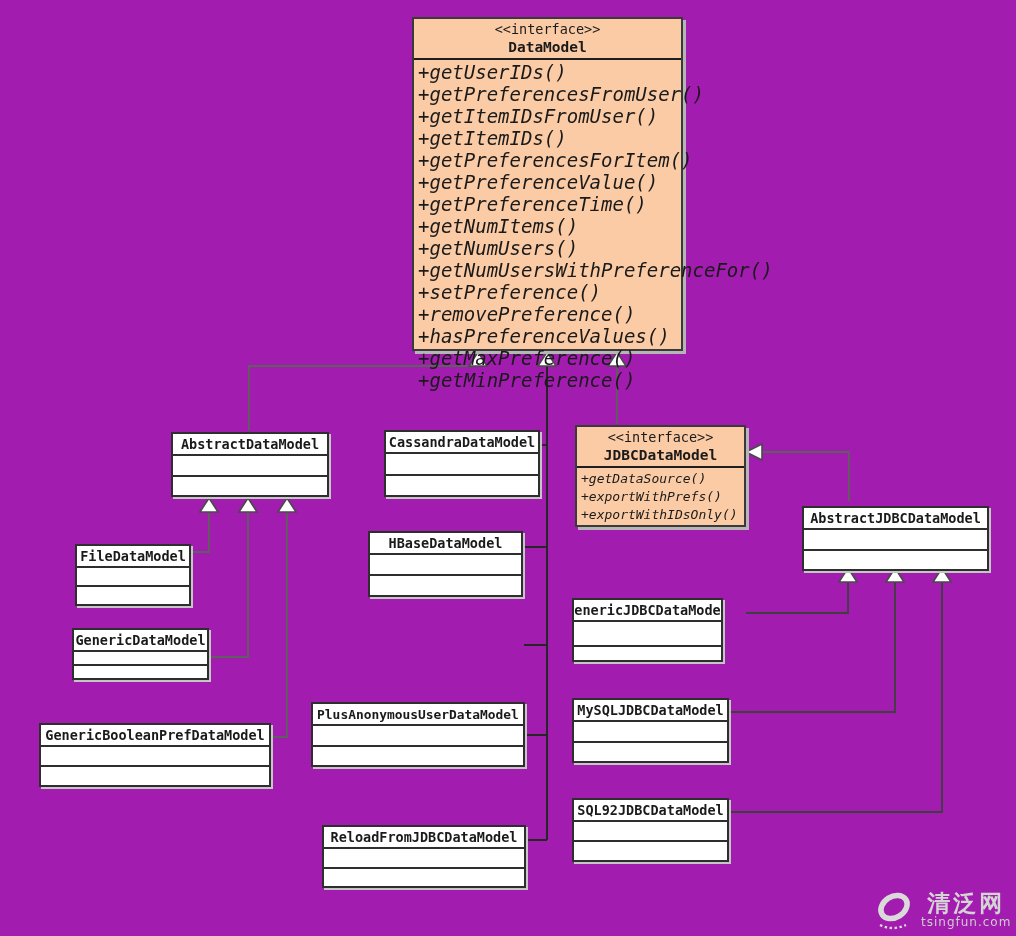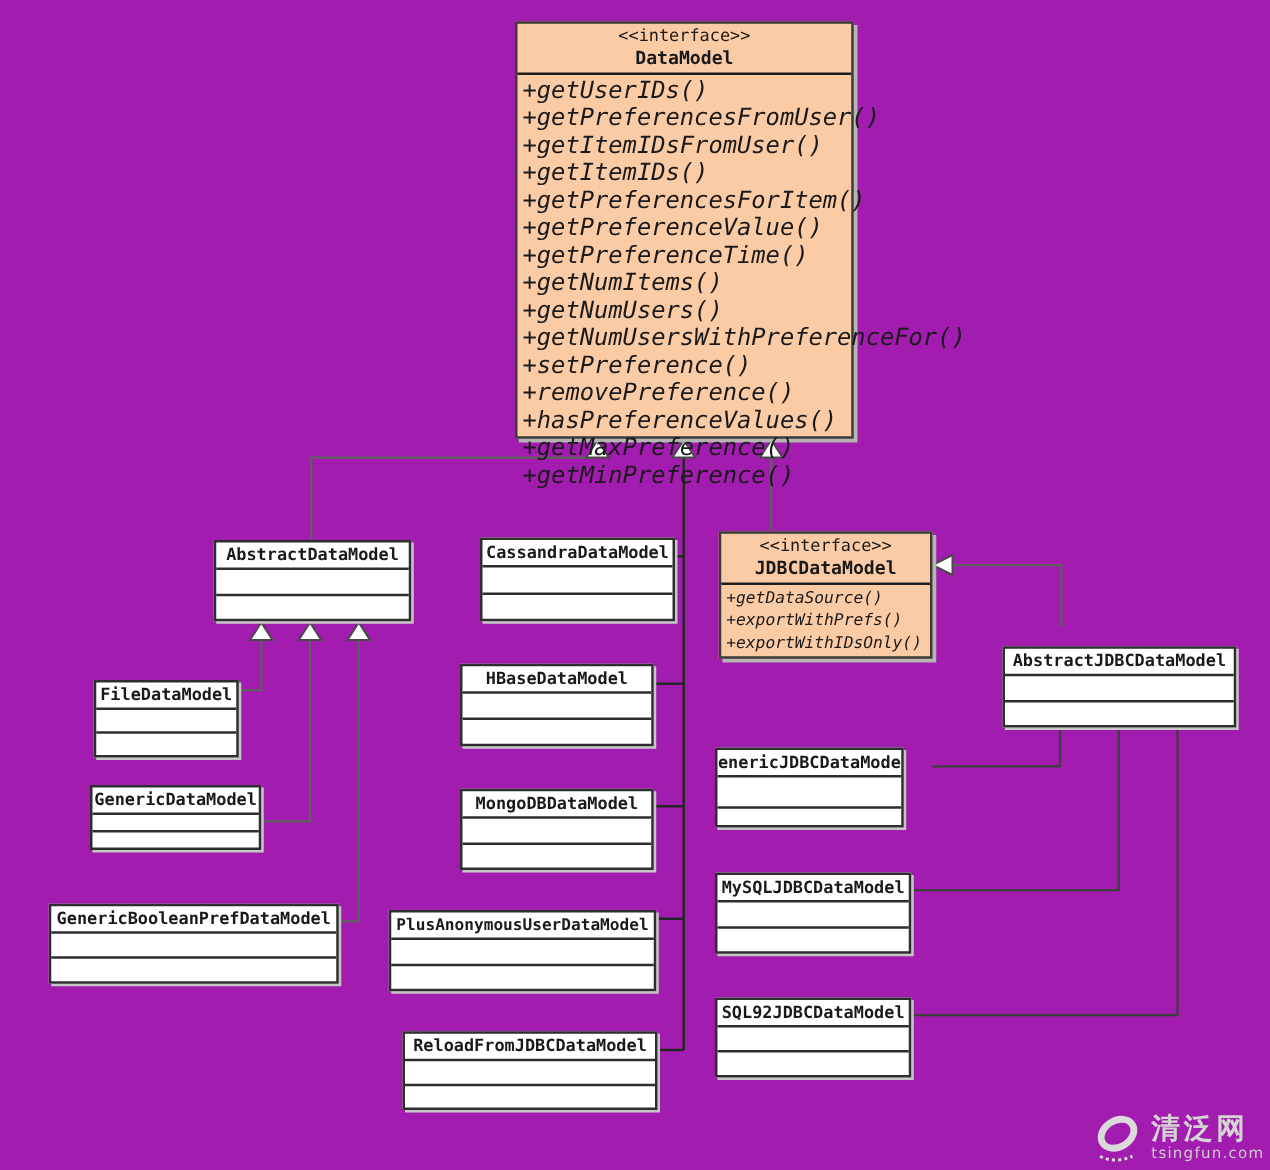--- a/index.html
+++ b/index.html
@@ -25,21 +25,21 @@
     position:absolute;z-index:2;background:#facba5;border:2px solid #3a3a3a;
     box-shadow:3px 3px 0 #b5b5b5;box-sizing:border-box;display:flex;flex-direction:column;
   }
   .iface .head{flex:0 0 auto;border-bottom:2px solid #1f1f1f;text-align:center;padding:2px 0 2px;}
   .iface .stereo{font-size:13.5px;line-height:17px;}
   .iface .iname{font-size:14.5px;font-weight:bold;line-height:18px;}
   .iface .body{flex:1;display:flex;flex-direction:column;padding:1px 2px 1px 4px;}
   .iface .m{flex:1;display:flex;align-items:center;font-style:italic;font-size:19px;white-space:nowrap;}
   .iface.small .m{font-size:13px;}
   
-  .watermark{position:absolute;z-index:3;display:flex;align-items:center;gap:5px;}
+  .watermark{position:absolute;z-index:3;display:flex;align-items:center;gap:5px;text-align:center;}
   .wm-cn{font-size:23px;font-weight:bold;color:#d4d4d4;letter-spacing:3px;line-height:24px;
          font-family:"DejaVu Sans","Liberation Sans",sans-serif;}
   .wm-en{font-size:12px;color:#cdcdcd;letter-spacing:1px;margin-top:0px;
          font-family:"DejaVu Sans","Liberation Sans",sans-serif;}
 </style>
 </head>
 <body>
 
 <div class="canvas">
 
@@ -144,39 +144,34 @@
     <div class="c1"></div>
     <div class="c2"></div>
   </div>
 
   <div class="cls" style="left:368px;top:531px;width:155px;height:66px;">
     <div class="t">HBaseDataModel</div>
     <div class="c1"></div>
     <div class="c2"></div>
   </div>
 
-  <div class="cls" style="left:368px;top:631px;width:155px;height:65px;">
-    <div class="t">MongoDBDataModel</div>
-    <div class="c1"></div>
-    <div class="c2"></div>
-  </div>
-
-  <div class="cls" style="left:311px;top:728px;width:214px;height:65px;">
+
+  <div class="cls" style="left:311px;top:702px;width:214px;height:65px;">
     <div class="t tight">PlusAnonymousUserDataModel</div>
     <div class="c1"></div>
     <div class="c2"></div>
   </div>
 
   <div class="cls" style="left:322px;top:825px;width:204px;height:63px;">
     <div class="t">ReloadFromJDBCDataModel</div>
     <div class="c1"></div>
     <div class="c2"></div>
   </div>
 
-  <div class="cls" style="left:802px;top:517px;width:187px;height:65px;">
+  <div class="cls" style="left:802px;top:506px;width:187px;height:65px;">
     <div class="t">AbstractJDBCDataModel</div>
     <div class="c1"></div>
     <div class="c2"></div>
   </div>
 
   <div class="cls" style="left:572px;top:598px;width:151px;height:64px;gap:23px;">
     <div class="t">GenericJDBCDataModel</div>
     <div class="c1"></div>
     <div class="c2"></div>
   </div>

